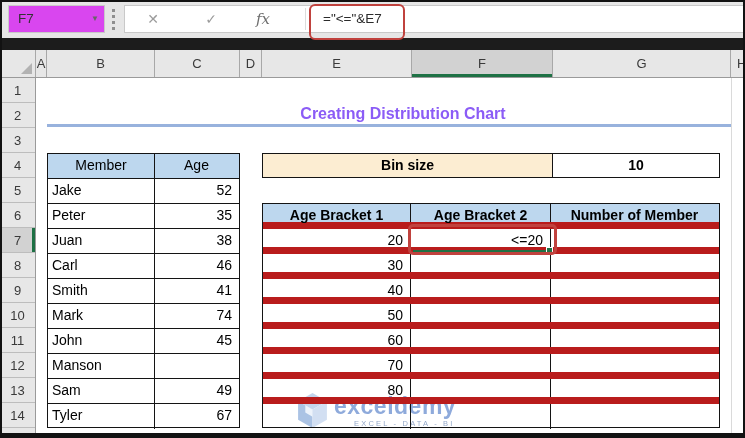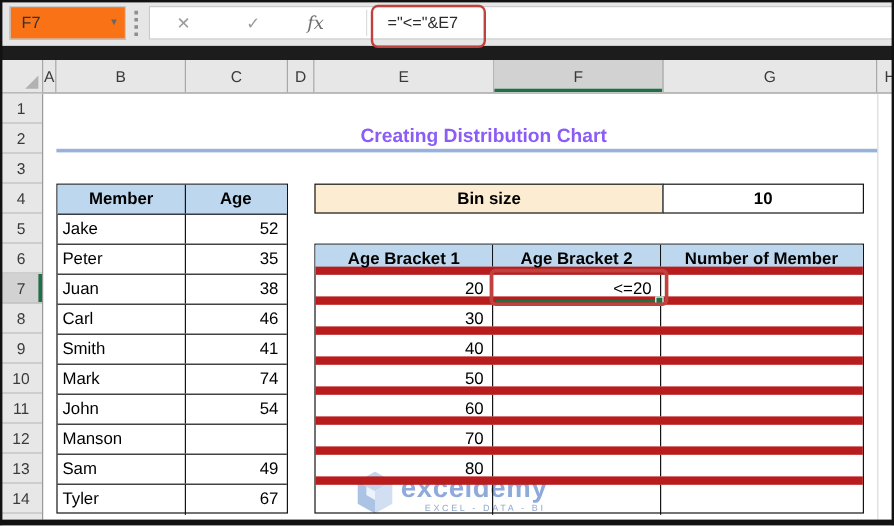--- a/index.html
+++ b/index.html
@@ -2,21 +2,21 @@
 <html><head>
 <meta charset="utf-8">
 <style>
   * { margin:0; padding:0; box-sizing:border-box; }
   body { background:#555; font-family:"Liberation Sans", sans-serif; }
   .shot { position:relative; width:745px; height:438px; background:#fff; overflow:hidden;
           font-family:"Liberation Sans", sans-serif; }
 
   
   .fbar { position:absolute; left:0; top:0; width:745px; height:38px; background:#E6E6E6; z-index:2; }
-  .namebox { position:absolute; left:8px; top:5px; width:97px; height:28px; background:#f97316;
+  .namebox { position:absolute; left:8px; top:5px; width:97px; height:28px; background:#d946ef;
              border:1px solid #C9C9C9; }
   .namebox .nb-text { position:absolute; left:9px; top:0; line-height:26px; font-size:13.5px; color:#333; }
   .nb-arrow { position:absolute; right:5px; top:0; line-height:26px; font-size:8px; color:#666; }
   .nb-arrow::after { content:"▼"; }
   .dots { position:absolute; left:112px; top:9px; height:21px; width:0;
           border-left:3px dotted #8F8F8F; }
   .fpanel { position:absolute; left:124px; top:5px; width:621px; height:28px; background:#fff;
             border:1px solid #C9C9C9; }
   .fbtn { position:absolute; top:0; height:26px; line-height:26px; font-size:14px; color:#9B9B9B; text-align:center; width:20px; }
   .btn-x { left:18px; }
@@ -70,21 +70,21 @@
   .wm-tag { font-size:7.5px; color:#8099C0; opacity:.85; letter-spacing:2.2px; margin-top:1px; margin-left:20px; }
 
   
   .member-table { position:absolute; left:47px; top:153px; width:193px; height:275px;
                   border:1.5px solid #141414; z-index:1; }
   .m-row { display:flex; height:25px; border-bottom:1px solid #141414; }
   .m-row:last-child { border-bottom:none; }
   .m-row > div { line-height:23px; font-size:14px; color:#000; }
   .m-name { width:107px; border-right:1px solid #141414; padding-left:4px; }
   .m-age { width:83px; text-align:right; padding-right:6px; }
-  .m-head { background:#BDD7EE; font-weight:bold; }
+  .m-head { background:#BDD7EE; font-weight:normal; }
   .m-head .m-name, .m-head .m-age { text-align:center; padding:0; }
 
   
   .bracket-table { position:absolute; left:262px; top:203px; width:458px; height:225px;
                    border:1.5px solid #141414; z-index:1; }
   .b-row { display:flex; height:25px; border-bottom:7px solid #b91c1c; }
   .b-row:last-child { border-bottom:none; }
   .b-row > div { line-height:23px; font-size:14px; color:#000; background:transparent; }
   .b-c1 { width:148px; border-right:1px solid #141414; text-align:right; padding-right:7px; }
   .b-c2 { width:140px; border-right:1px solid #141414; text-align:right; padding-right:7px; }
@@ -214,21 +214,21 @@
           <div class="m-age">41</div>
         </div>
 
         <div class="m-row" data-index="5">
           <div class="m-name">Mark</div>
           <div class="m-age">74</div>
         </div>
 
         <div class="m-row" data-index="6">
           <div class="m-name">John</div>
-          <div class="m-age">54</div>
+          <div class="m-age">45</div>
         </div>
 
         <div class="m-row" data-index="7">
           <div class="m-name">Manson</div>
         </div>
 
         <div class="m-row" data-index="8">
           <div class="m-name">Sam</div>
           <div class="m-age">49</div>
         </div>

